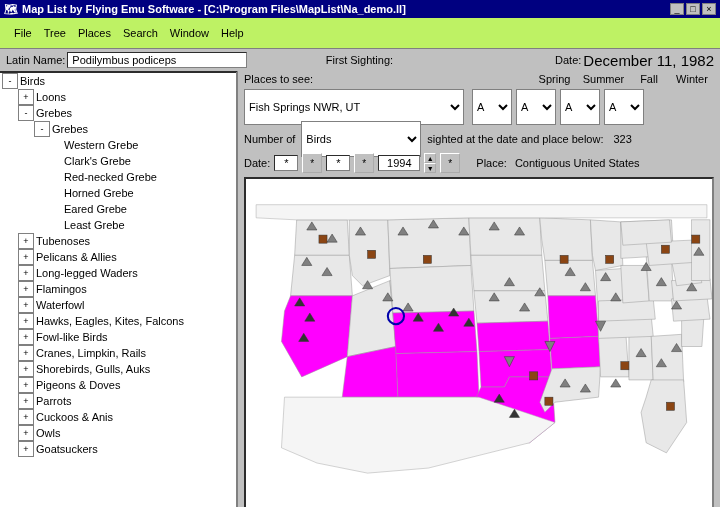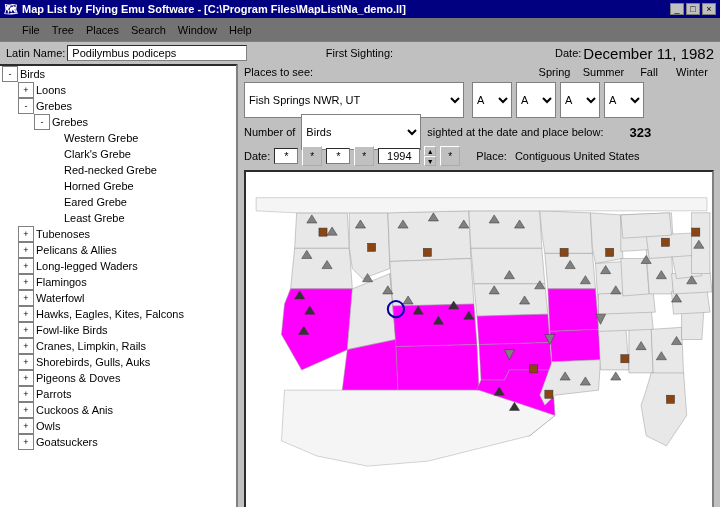--- a/index.html
+++ b/index.html
@@ -23,25 +23,25 @@
       width: 14px;
       height: 12px;
       font-size: 9px;
       display: flex; align-items: center; justify-content: center;
       cursor: pointer;
       color: black;
     }
     
     
     .menu-bar {
-      background: #737373;
-      display: flex;
-      align-items: center;
-      height: 24px;
-      padding: 2px 16px;
+      background: #bef264;
+      display: flex;
+      align-items: center;
+      height: 31px;
+      padding: 2px 8px;
       border-bottom: 1px solid #808080;
     }
     .menu-item {
       padding: 2px 6px;
       cursor: pointer;
       font-size: 11px;
     }
     
     
     .main-container {
@@ -376,21 +376,21 @@
         </div>
     </div>
 
     <div class="number-row">
       <span>Number of</span>
       <select class="number-select">
         <option>Birds</option>
         <option>Species</option>
       </select>
       <span>sighted at the date and place below:</span>
-      <span style="font-size:13px;font-weight:bold;margin-left:20px;">323</span>
+      <span style="font-size:11px;font-weight:normal;margin-left:4px;">323</span>
     </div>
 
     <div class="date-row">
       <span>Date:</span>
       <div class="date-field">*</div>
       <div class="star-btn">*</div>
       <div class="date-field">*</div>
       <div class="star-btn">*</div>
       <div class="year-field">1994</div>
       <div class="spin-btn">

